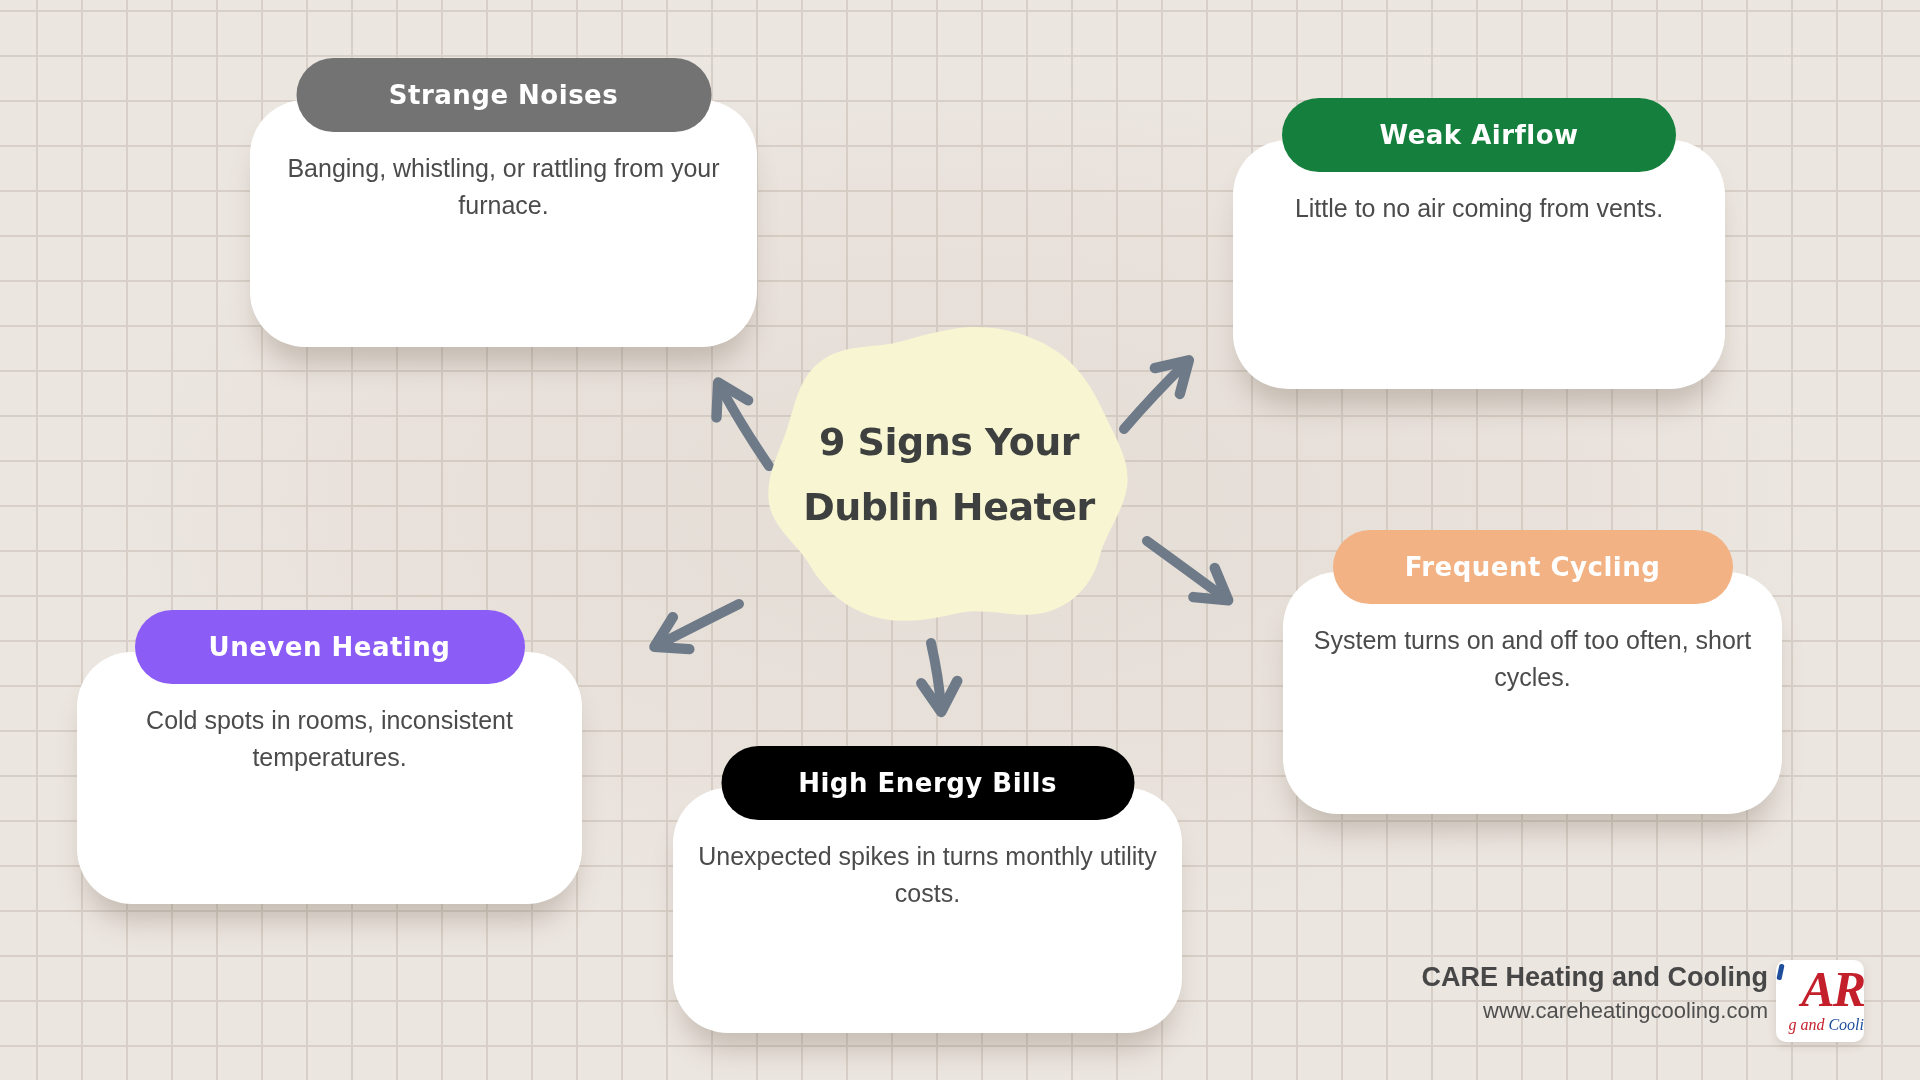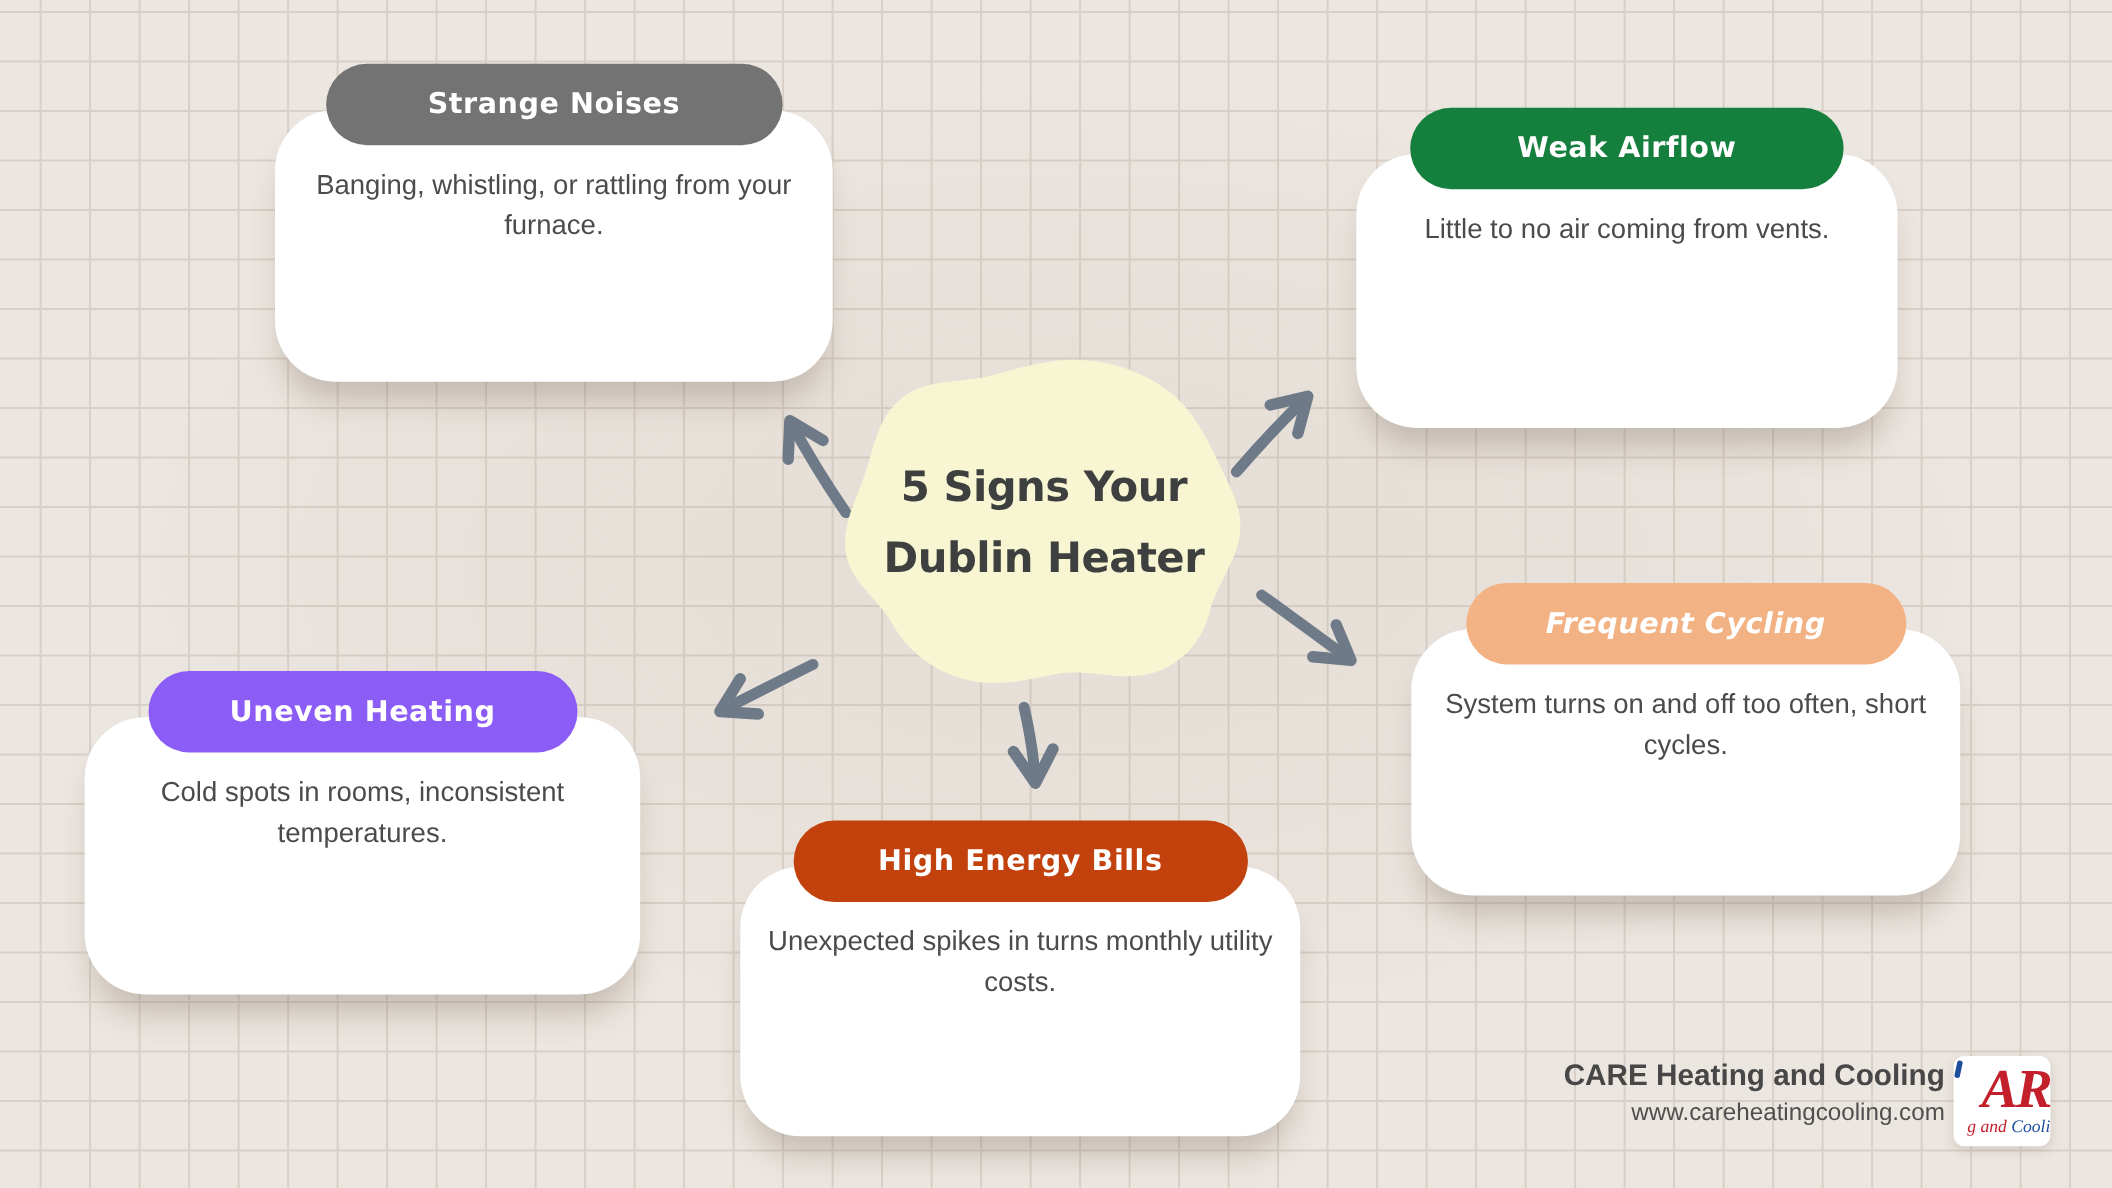--- a/index.html
+++ b/index.html
@@ -54,21 +54,21 @@
   }
   .card p{
     margin:0;padding:50px 16px 0;text-align:center;
     font-size:25px;line-height:37px;color:var(--body_text);
   }
   .c0{left:250px;top:100px;width:507px;height:247px;}
   .c1{left:1233px;top:140px;width:492px;height:249px;}
   .c2{left:1283px;top:572px;width:499px;height:242px;}
   .c3{left:77px;top:652px;width:505px;height:252px;}
   .c4{left:673px;top:788px;width:509px;height:245px;}
-  .c0 .pill{width:415px;} .c1 .pill{width:394px;} .c2 .pill{width:400px;font-style:italic;}
+  .c0 .pill{width:415px;} .c1 .pill{width:394px;} .c2 .pill{width:400px;}
   .c3 .pill{width:390px;} .c4 .pill{width:413px;}
 
   .footer-text{
     position:absolute;right:152px;top:962px;z-index:3;text-align:right;
     color:var(--footer_text);
   }
   .company{font-size:27px;font-weight:bold;line-height:30px;}
   .website{font-size:22px;line-height:26px;margin-top:6px;color:#4f4f4f;}
 
   .logo{
@@ -115,21 +115,21 @@
 
   <div class="blob-wrap">
     <svg width="372" height="304" viewBox="0 0 372 304">
       <path class="blob-shape" d="M190,6 C224,0 262,8 290,26 C316,42 330,66 342,92
         C352,114 368,138 364,164 C360,190 342,210 336,236 C329,262 308,284 280,290
         C252,296 224,284 196,290 C168,296 140,302 112,294 C84,286 62,268 48,244
         C36,222 10,206 6,180 C2,154 16,130 24,106 C32,82 36,54 58,38
         C82,20 112,26 140,18 C156,13 172,9 190,6 Z"></path>
     </svg>
     <div class="blob-title">
-      <span>5 Signs Your</span>
+      <span>9 Signs Your</span>
       <span>Dublin Heater</span>
     </div>
   </div>
 
   <div class="card c0">
     <div class="pill" style="background: #737373;">
       <span>Strange Noises</span>
     </div>
     <p>Banging, whistling, or rattling from your furnace.</p>
   </div>
@@ -149,21 +149,21 @@
   </div>
 
   <div class="card c3">
     <div class="pill" style="background: #8b5cf6;">
       <span>Uneven Heating</span>
     </div>
     <p>Cold spots in rooms, inconsistent temperatures.</p>
   </div>
 
   <div class="card c4">
-    <div class="pill" style="background: #c2410c;">
+    <div class="pill" style="background: #000000;">
       <span>High Energy Bills</span>
     </div>
     <p>Unexpected spikes in turns monthly utility costs.</p>
   </div>
 
   <div class="footer-text">
     <div class="company">CARE Heating and Cooling</div>
     <div class="website">www.careheatingcooling.com</div>
   </div>
 

